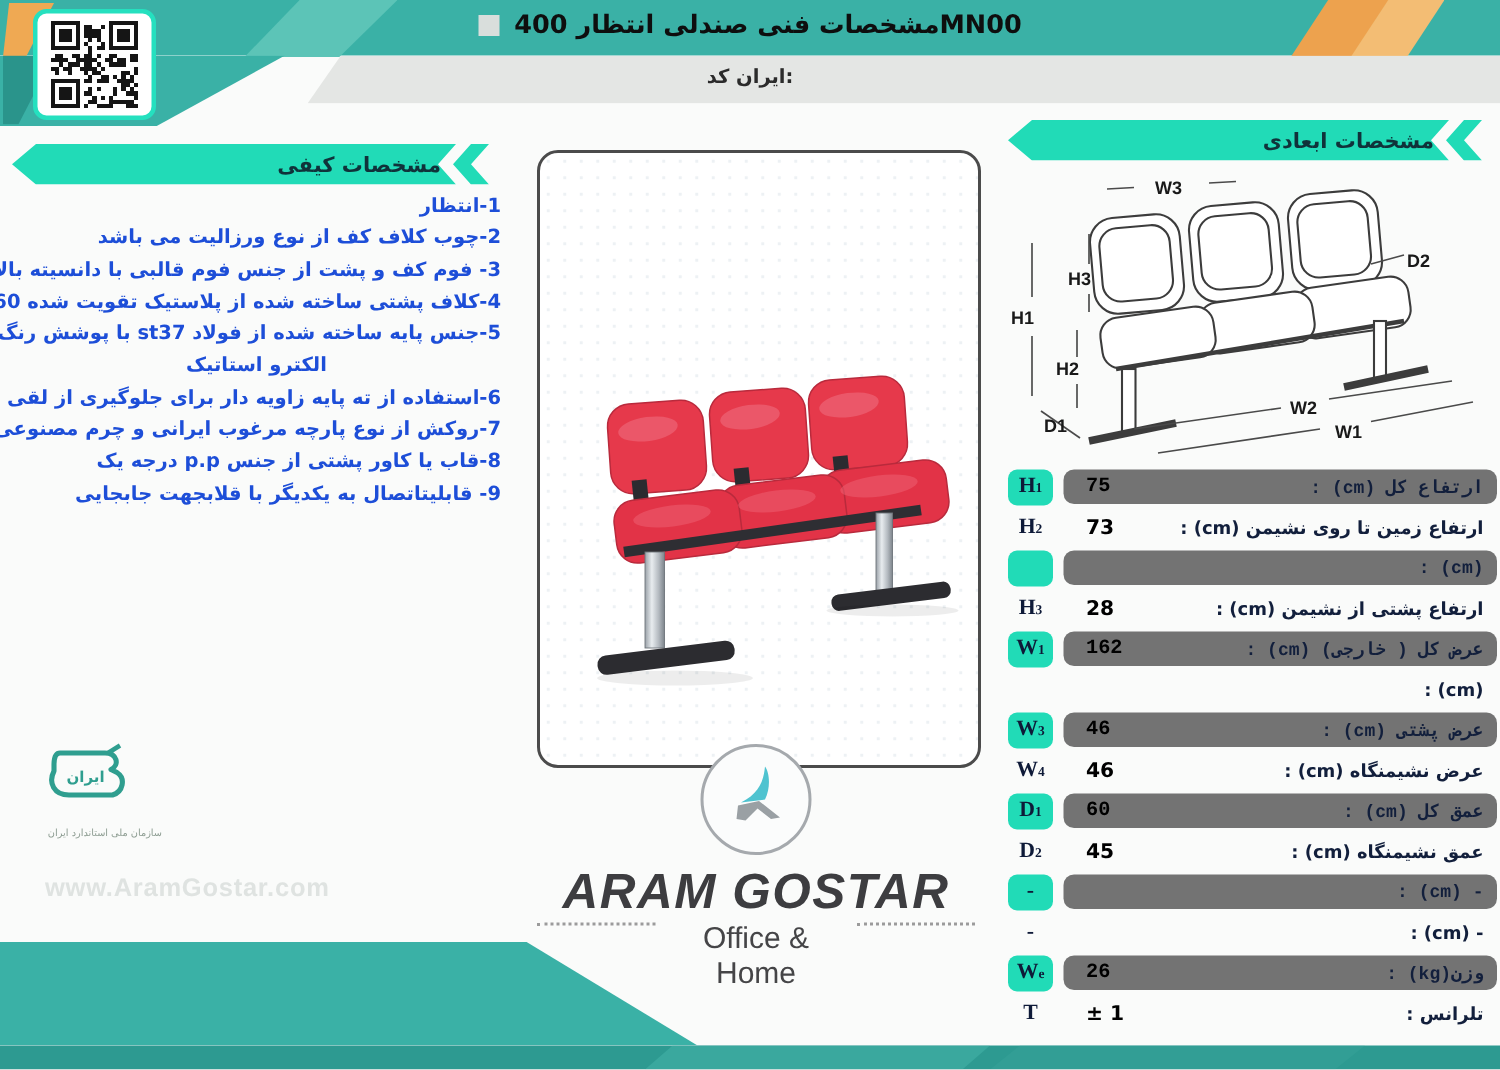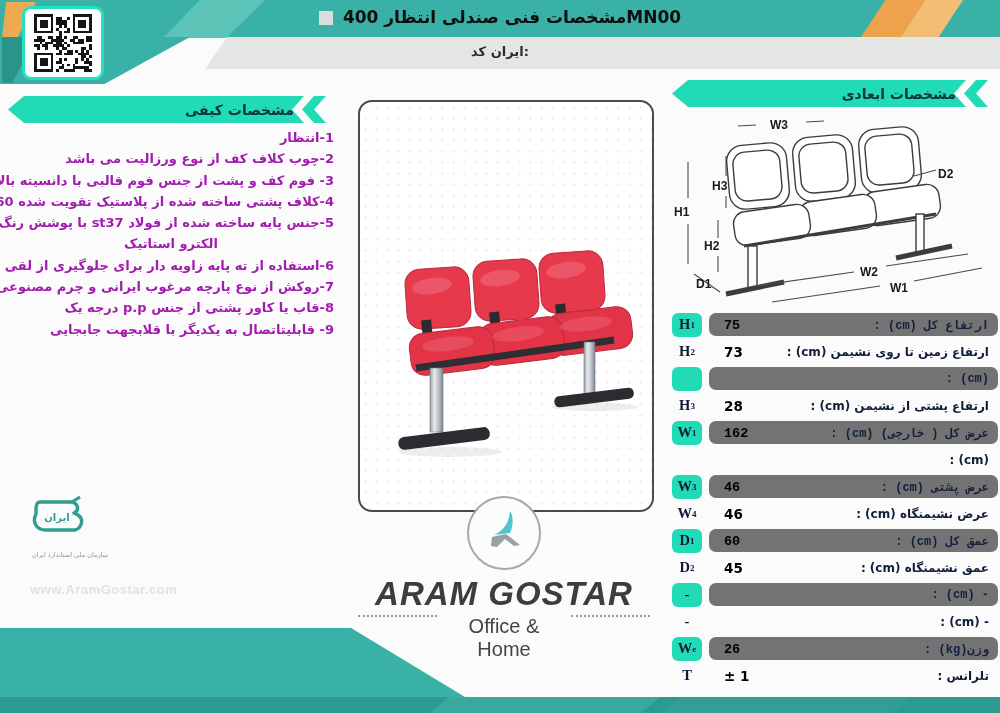--- a/index.html
+++ b/index.html
@@ -22,21 +22,21 @@
   .teal-mid-left{left:0;top:37px;width:190px;height:47px;background:#3ab1a6;clip-path:polygon(0 0,100% 0,55% 100%,0 100%);}
   .teal-light-top{left:163px;top:0;width:102px;height:38px;background:#5cc4b7;clip-path:polygon(36% 0,100% 0,62% 100%,0 100%);}
   .orange-right-dark{left:848px;top:0;width:78px;height:57px;background:#eda24e;clip-path:polygon(48% 0,100% 0,52% 100%,0 100%);}
   .orange-right-light{left:888px;top:0;width:75px;height:57px;background:#f3bd74;clip-path:polygon(50% 0,100% 0,50% 100%,0 100%);}
   .qr-box{position:absolute;left:22px;top:6px;width:76px;height:68px;background:#fff;border:3px solid #25e0bf;border-radius:9px;display:flex;align-items:center;justify-content:center;}
   
   .banner-svg{position:absolute;}
   .banner-text{font-size:14px;font-weight:bold;fill:#10323a;font-family:"DejaVu Sans",sans-serif;}
   
   .qual-list{position:absolute;left:8px;top:127px;width:326px;direction:rtl;text-align:right;}
-  .q-item{font-size:13px;font-weight:600;color:#a21caf;line-height:21.3px;white-space:nowrap;}
+  .q-item{font-size:13px;font-weight:600;color:#1d4ed8;line-height:21.3px;white-space:nowrap;}
   .q-item.left{text-align:center;}
   
   .product-box{position:absolute;left:358px;top:100px;width:292px;height:408px;background:#fff;
     border:2px solid #4b4b4b;border-radius:14px;
     background-image:radial-gradient(#edf1f4 1px,transparent 1.3px);background-size:11px 11px;}
   
   .aram-logo{position:absolute;left:358px;top:496px;width:292px;text-align:center;}
   .logo-circle{width:70px;height:70px;border:2px solid #a5a9ad;border-radius:50%;background:#fbfcfc;margin:0 auto;display:flex;align-items:center;justify-content:center;}
   .aram-name{margin-top:5px;font-family:"Liberation Sans",sans-serif;font-size:33px;font-weight:600;color:#3d3d40;letter-spacing:1px;font-style:italic;}
   .aram-tagline{margin-top:2px;display:flex;align-items:flex-start;justify-content:center;gap:8px;font-family:"Liberation Sans",sans-serif;font-size:20px;color:#454547;}
@@ -48,21 +48,21 @@
     font-family:"Liberation Serif",serif;font-weight:bold;font-size:14.5px;color:#0e1a38;flex:0 0 30px;}
   .sym sub{font-size:9px;}
   .sym.hl{background:#21dbb7;}
   .bar{flex:1;height:23px;border-radius:7px;margin-left:7px;position:relative;}
   .bar.hl{background:#737373;font-family:Liberation Mono, monospace;}
   .val{position:absolute;left:15px;top:50%;transform:translateY(-50%);font-size:13.5px;font-weight:bold;color:#000;}
   .lbl{position:absolute;right:9px;top:50%;transform:translateY(-50%);font-size:12px;font-weight:bold;color:#121f3c;direction:rtl;white-space:nowrap;}
   
   .isiri{position:absolute;left:26px;top:494px;}
   .isiri-caption{position:absolute;left:8px;top:551px;width:100px;text-align:right;font-size:6.5px;color:#8b9b90;}
-  .watermark{position:absolute;left:30px;top:582px;font-family:"Liberation Sans",sans-serif;font-size:13px;font-weight:bold;color:#dfe3e1;letter-spacing:.5px;}
+  .watermark{position:absolute;left:30px;top:582px;font-family:"Liberation Sans",sans-serif;font-size:17px;font-weight:bold;color:#dfe3e1;letter-spacing:.5px;}
   
   .bottom-trap{position:absolute;left:0;top:628px;width:465px;height:69px;background:#3ab1a6;clip-path:polygon(0 0,75.5% 0,100% 100%,0 100%);}
   .bottom-strip{position:absolute;left:0;top:697px;width:1000px;height:16px;background:#2d9a91;}
   .strip-seg1{position:absolute;left:430px;top:697px;width:230px;height:16px;background:#3aa89e;clip-path:polygon(8% 0,100% 0,92% 100%,0 100%);}
   .strip-seg2{position:absolute;left:660px;top:697px;width:250px;height:16px;background:#329e95;clip-path:polygon(8% 0,100% 0,92% 100%,0 100%);}
   .diagram-label{font-family:"Liberation Sans",sans-serif;font-size:12px;font-weight:bold;fill:#191919;}
   .sketch{stroke:#3c3c3c;fill:#ffffff;stroke-width:1.4;}
   .dimline{stroke:#4a4a4a;stroke-width:1.1;fill:none;}
 </style>
 </head>

